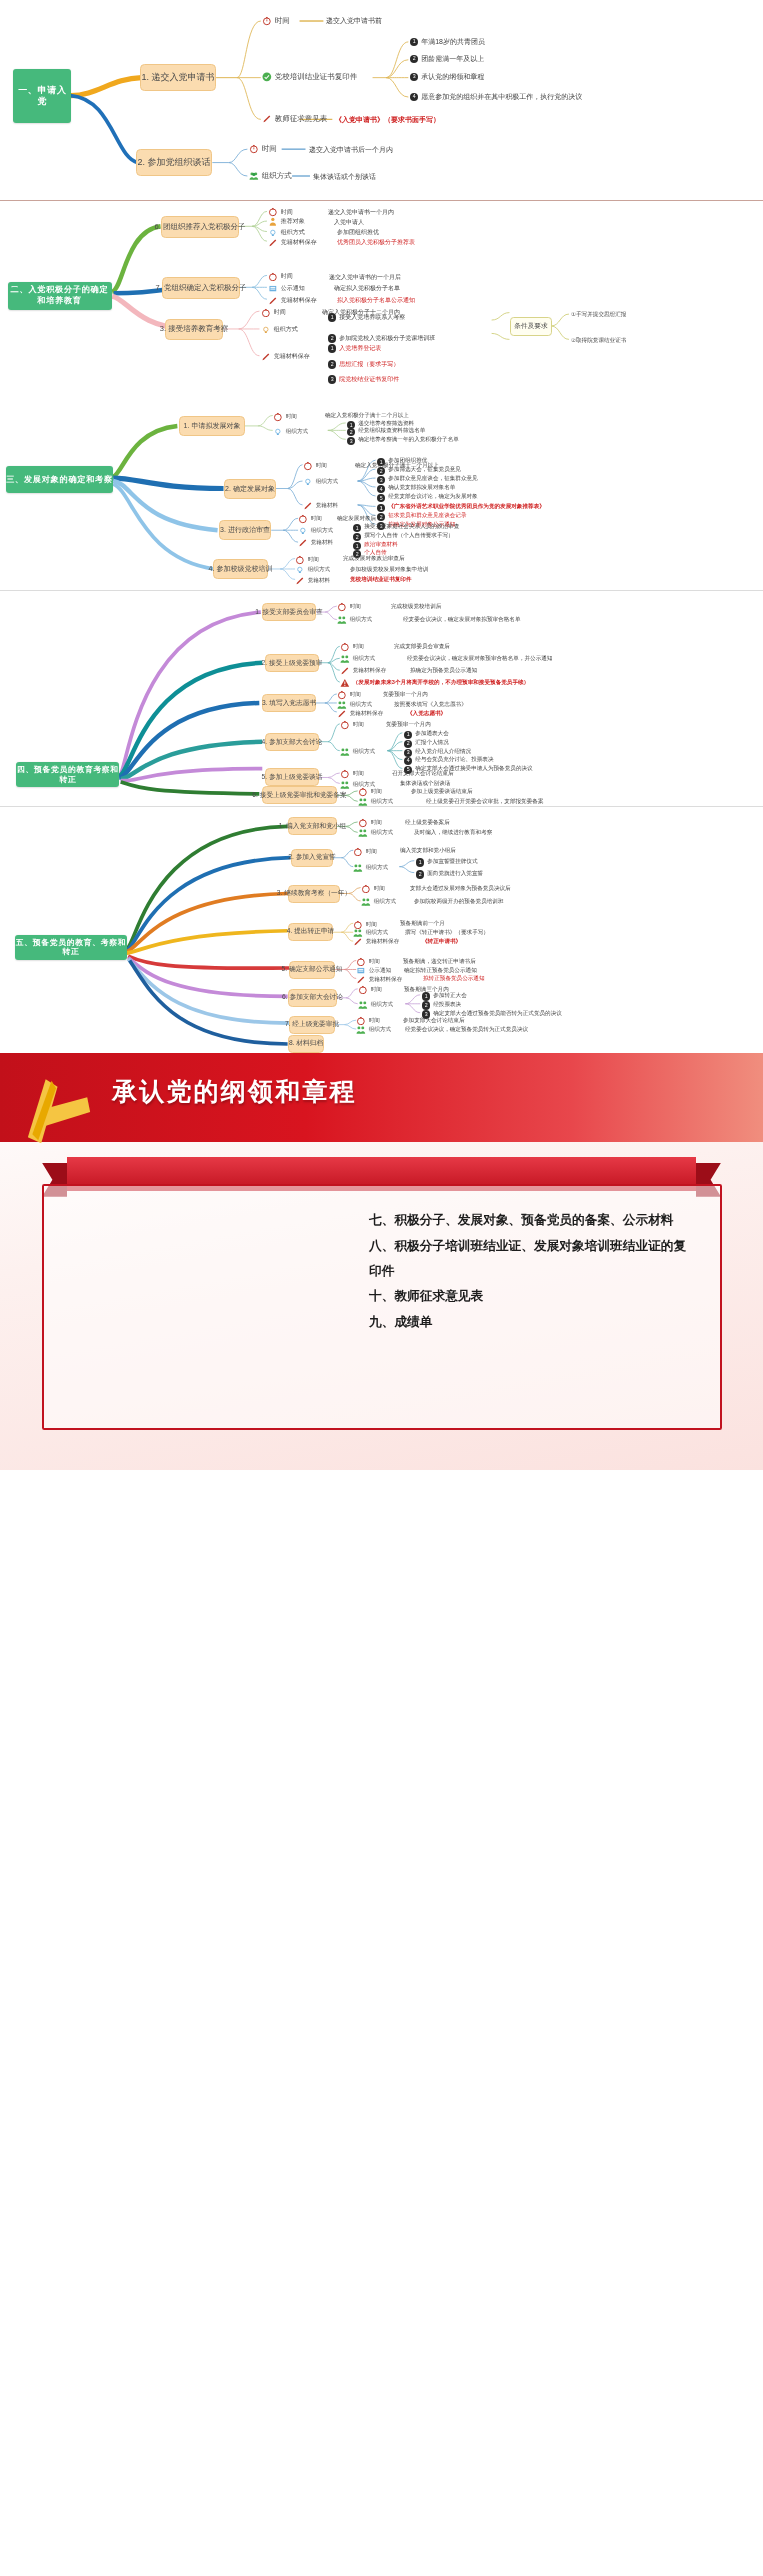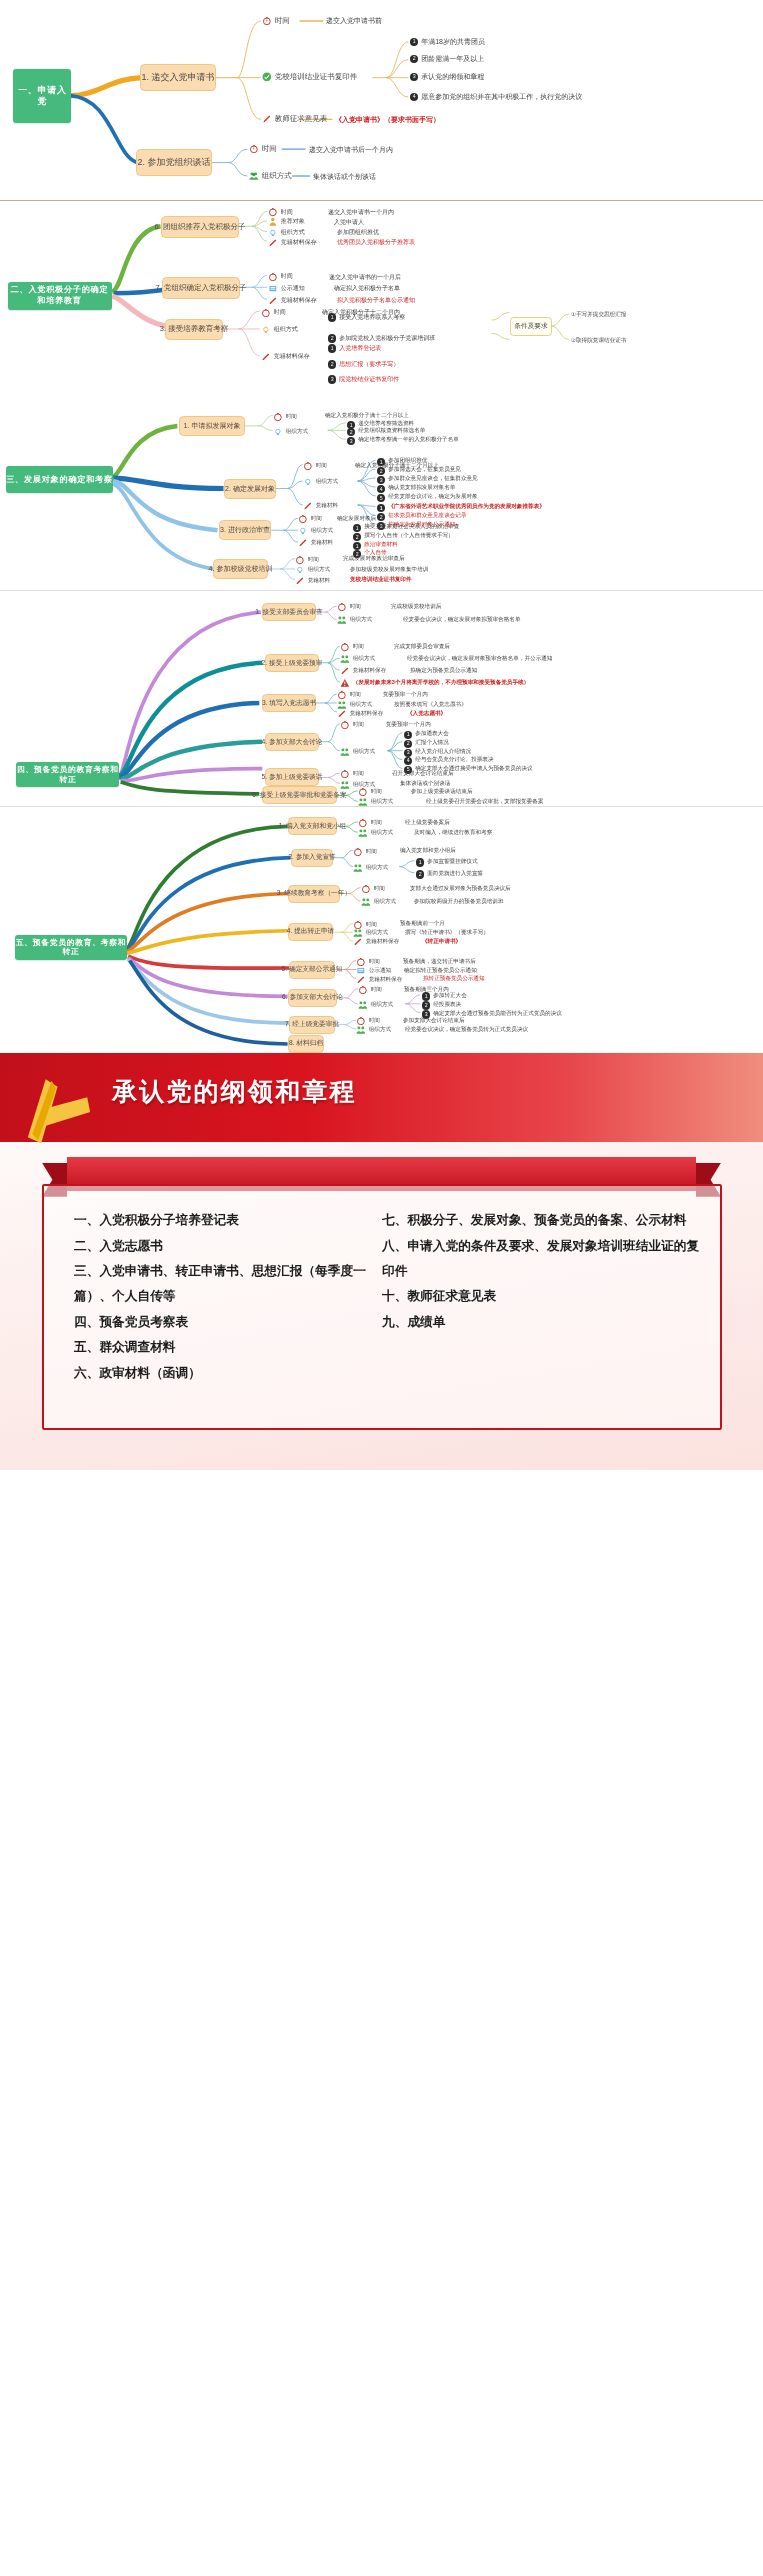--- a/index.html
+++ b/index.html
@@ -57,21 +57,21 @@
             font-weight:bold; letter-spacing:2.2px; text-shadow:0.7px 1.5px 2.2px rgba(0,0,0,.25); }
   .ribbon { position:absolute; left:67px; top:104px; width:629px; height:34px;
             background:linear-gradient(180deg,#e63946,#c1121f); }
   .ribbon:before, .ribbon:after { content:""; position:absolute; top:6px; width:25px; height:34px; background:#9c0d18; }
   .ribbon:before { left:-25px; clip-path:polygon(0 0,100% 0,100% 100%,0 100%,10.4px 50%); }
   .ribbon:after { right:-25px; clip-path:polygon(0 0,100% 0,calc(100% - 10.4px) 50%,100% 100%,0 100%); }
   .framebox { position:absolute; left:42px; top:131px; width:680px; height:246px;
             border:2.2px solid #c1121f; border-radius:2.2px; background:rgba(255,255,255,.55); }
   .col { position:absolute; top:22.4px; font-size:12.7px; line-height:2.0; color:#1d1d1d; font-weight:bold; }
   .colL { left:30px; width:298px; }
-  .colR { left:338px; width:321px; }
+  .colR { left:325px; width:321px; }
   .emblem { position:absolute; left:16.4px; top:13.4px; width:89px; height:89px; }
 </style>
 </head>
 <body>
 
 <div class="section" style="height:200px;">
   <svg class="links" width="763" height="200" viewBox="0 0 1024 268">
     <path d="M95,128 C130,128 150,105 190,104" stroke="#f0a81e" stroke-width="7" fill="none"></path>
     <path d="M95,128 C150,132 155,212 185,218" stroke="#2070b8" stroke-width="5" fill="none"></path>
     <path d="M290,104 h28" stroke="#e0b85a" stroke-width="1.4" fill="none"></path>
@@ -1065,29 +1065,21 @@
 <div class="banner">
   <div class="banner-top"></div>
   <svg class="emblem" viewBox="0 0 120 120">
     <path d="M16 96 L40 18 L56 28 L34 104 Z" fill="#f5c542"></path>
     <path d="M30 60 L96 42 L100 62 L36 82 Z" fill="#f5c542"></path>
     <path d="M22 92 L48 20 L54 30 L30 100 Z" fill="#e8a800"></path>
   </svg>
   <div class="banner-title">承认党的纲领和章程</div>
   <div class="ribbon"></div>
   <div class="framebox">
-    <div class="col colL">
-      <div>一、入党积极分子培养登记表</div>
-      <div>二、入党志愿书</div>
-      <div>三、入党申请书、转正申请书、思想汇报（每季度一篇）、个人自传等</div>
-      <div>四、预备党员考察表</div>
-      <div>五、群众调查材料</div>
-      <div>六、政审材料（函调）</div>
-    </div>
     <div class="col colR">
       <div>七、积极分子、发展对象、预备党员的备案、公示材料</div>
-      <div>八、申请入党的条件及要求、发展对象培训班结业证的复印件</div>
+      <div>八、积极分子培训班结业证、发展对象培训班结业证的复印件</div>
       <div>十、教师征求意见表</div>
       <div>九、成绩单</div>
     </div>
   </div>
 </div>
 
 
 </body></html>

